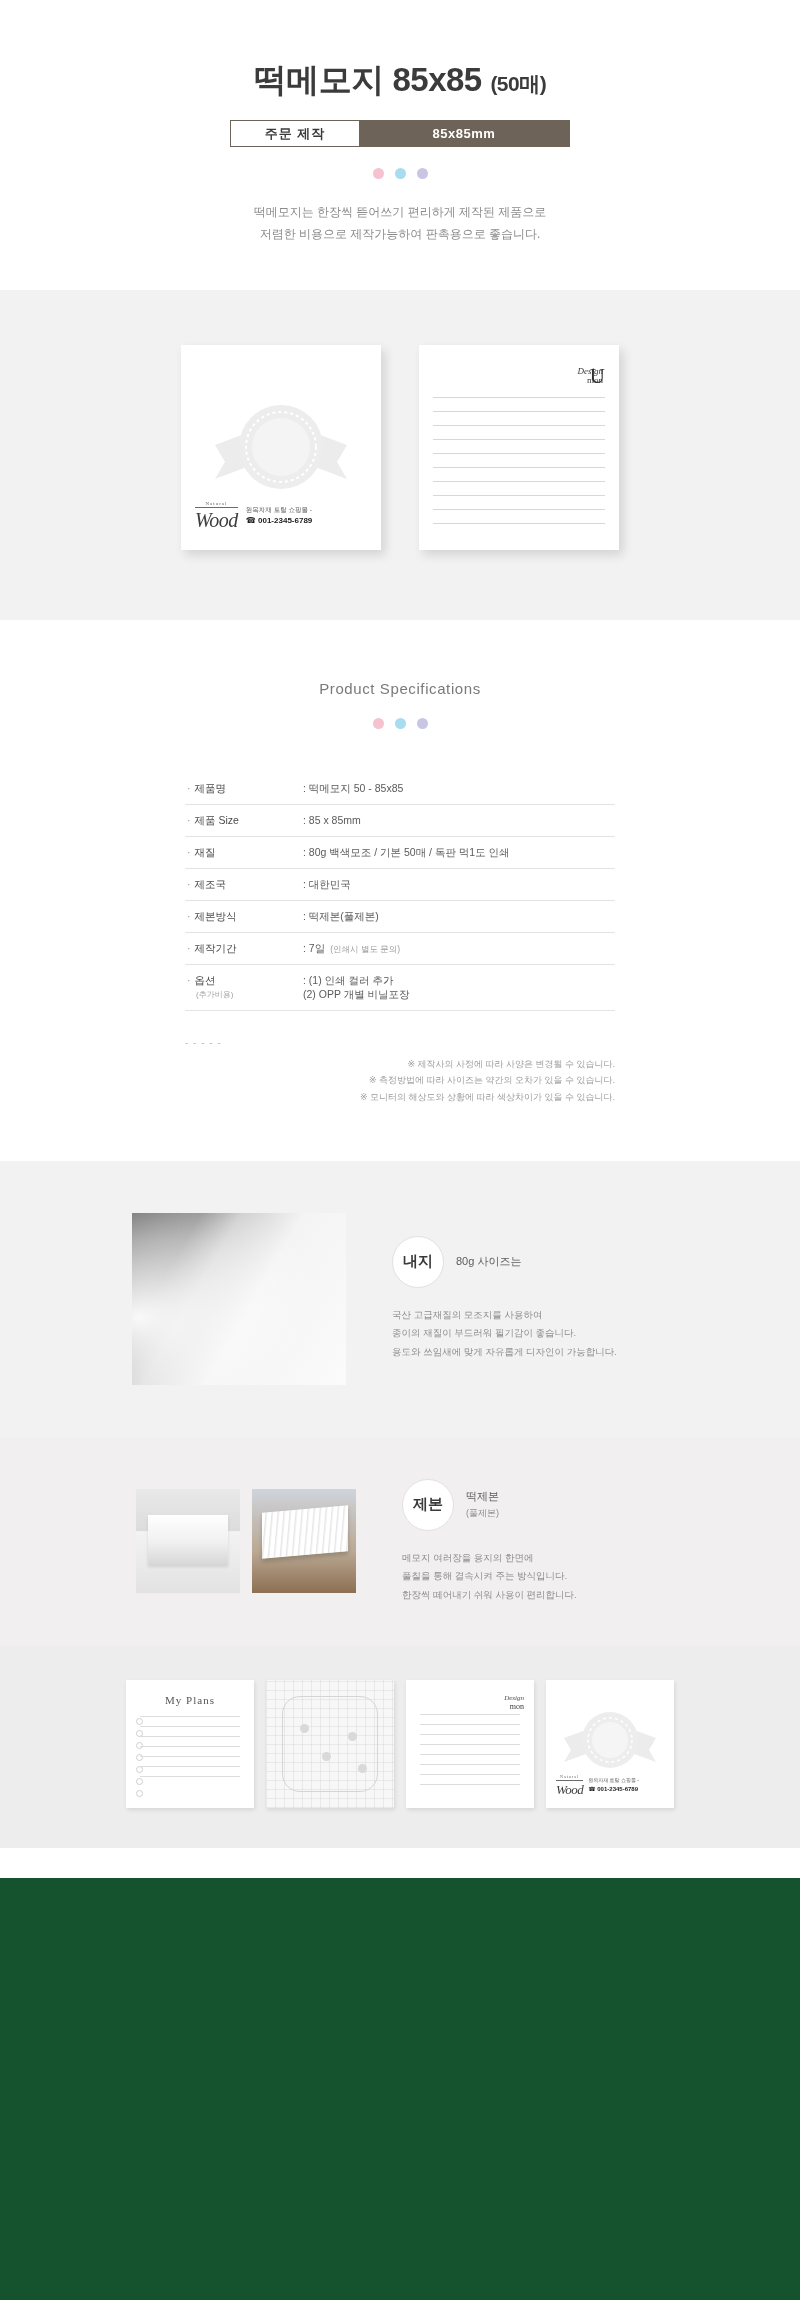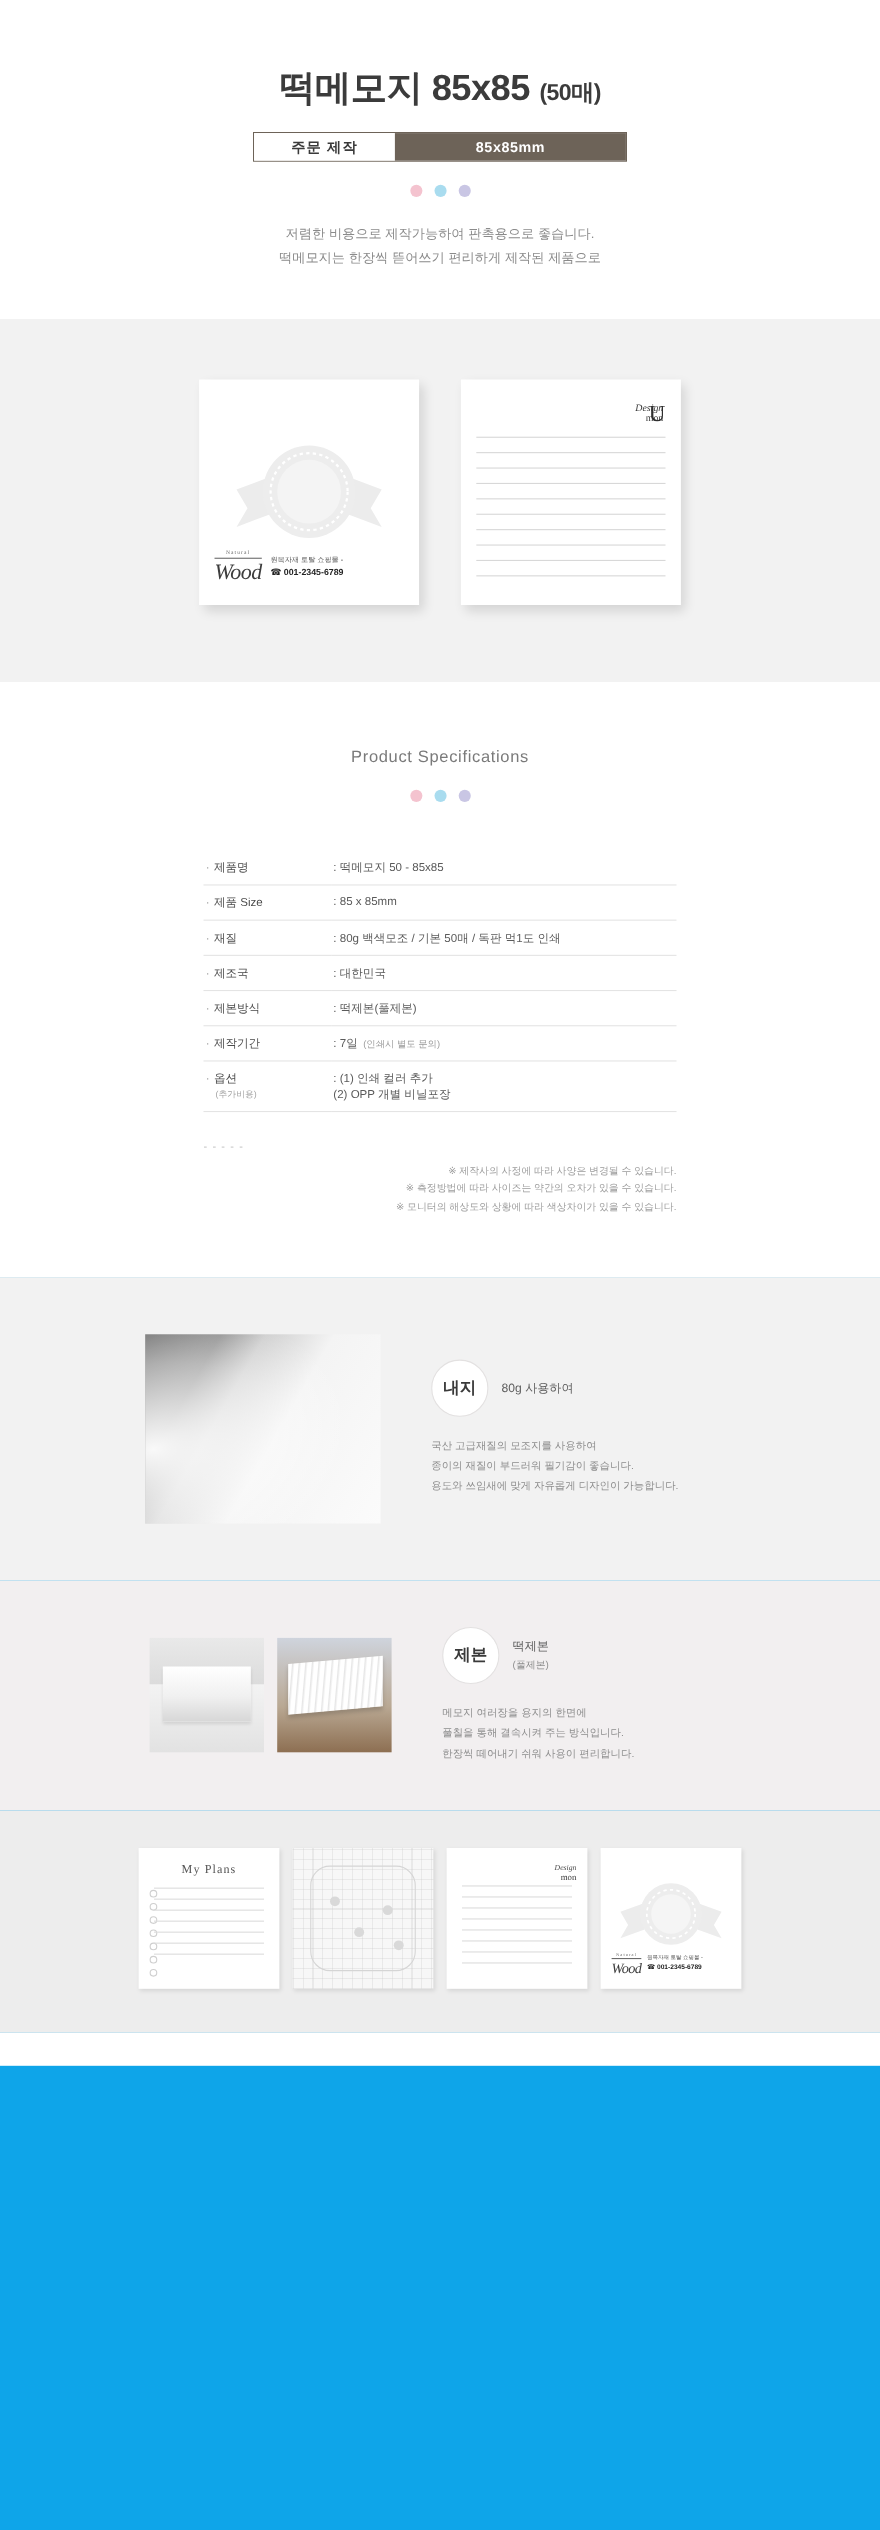--- a/index.html
+++ b/index.html
@@ -11,21 +11,21 @@
     background: #ffffff;
     font-family: "Liberation Sans", "DejaVu Sans", sans-serif;
     color: #4a4a4a;
     -webkit-font-smoothing: antialiased;
   }
   .page {
     position: relative;
     width: 800px;
     min-height: 2300px;
     margin: 0 auto;
-    background: #0ea5e9;
+    background: #14532d;
     overflow: hidden;
   }
 
   
   .hero {
     background: #ffffff;
     padding: 62px 0 44px 0;
     text-align: center;
   }
   .hero-title {
@@ -462,22 +462,22 @@
       <div class="right">85x85mm</div>
     </div>
 
     <div class="dots">
       <span class="dot pink"></span>
       <span class="dot blue"></span>
       <span class="dot lilac"></span>
     </div>
 
     <div class="hero-desc">
+      <div>떡메모지는 한장씩 뜯어쓰기 편리하게 제작된 제품으로</div>
       <div>저렴한 비용으로 제작가능하여 판촉용으로 좋습니다.</div>
-      <div>떡메모지는 한장씩 뜯어쓰기 편리하게 제작된 제품으로</div>
     </div>
   </section>
 
   <section class="band-gray">
     <div class="mock-row">
 
       <div class="memo memo-a">
         <div class="ribbon-art">
           <svg width="148" height="120" viewBox="0 0 148 120" aria-hidden="true">
             <path d="M8 56 L40 44 L40 78 L8 90 L18 73 Z" fill="#ececec"></path>
@@ -578,21 +578,21 @@
     </div>
   </section>
 
   <section class="band-light">
     <div class="feature">
       <div class="photo paper-curl"></div>
       <div class="feature-text">
         <div class="badge-row">
           <div class="badge">내지</div>
           <div class="badge-caption">
-            <div class="bt">80g 사용하여</div>
+            <div class="bt">80g 사이즈는</div>
           </div>
         </div>
         <div class="feature-body">
           <div>국산 고급재질의 모조지를 사용하여</div>
           <div>종이의 재질이 부드러워 필기감이 좋습니다.</div>
           <div>용도와 쓰임새에 맞게 자유롭게 디자인이 가능합니다.</div>
         </div>
       </div>
     </div>
   </section>

